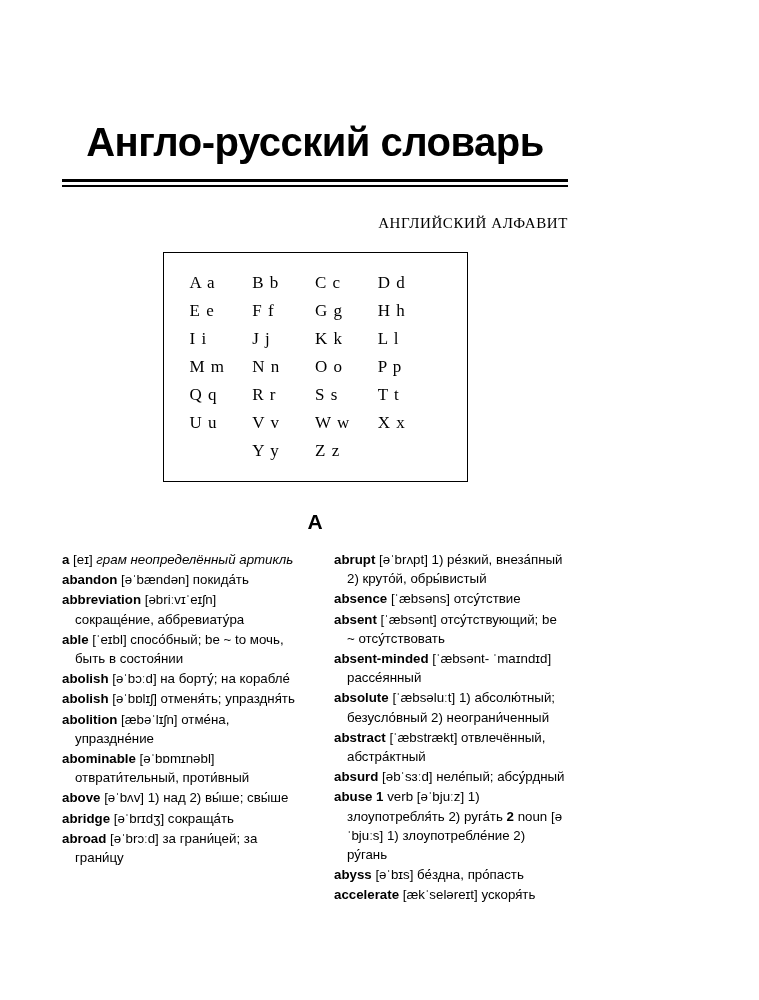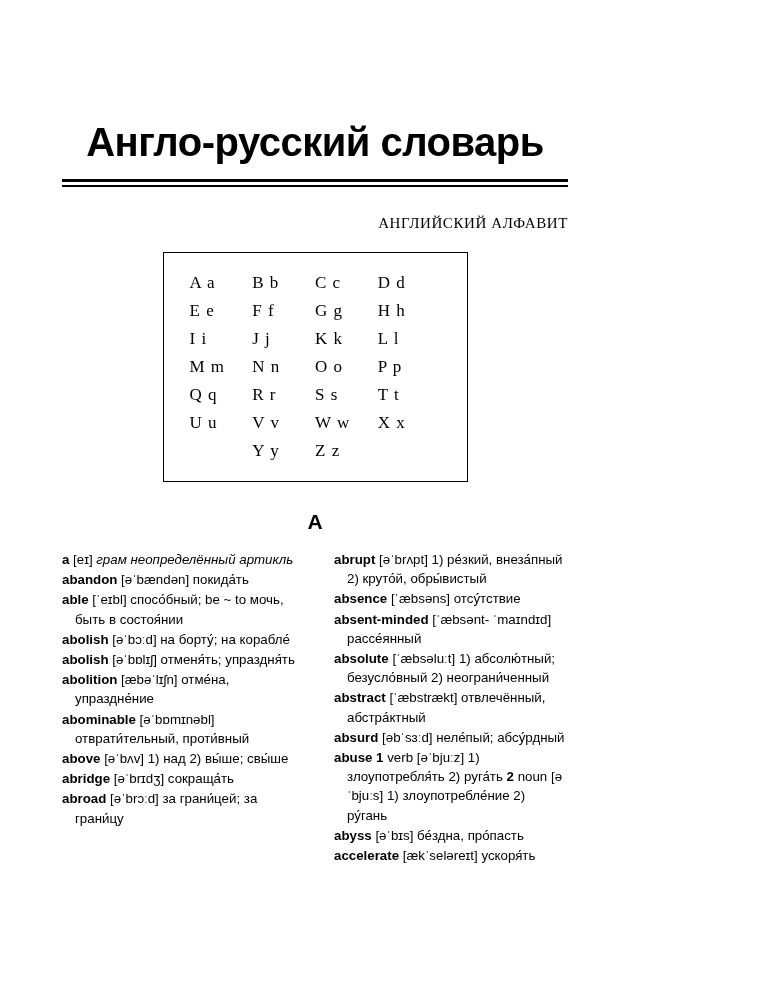--- a/index.html
+++ b/index.html
@@ -148,32 +148,34 @@
       <div class="alpha-cell empty"></div>
     </div>
   </div>
 
   <div class="section-letter">A</div>
 
   <div class="columns">
     <div class="column">
         <div class="entry"><b>a</b> [eɪ] <i>грам неопределённый артикль</i></div>
         <div class="entry"><b>abandon</b> [əˈbændən] покида́ть</div>
+        <div class="entry"><b>abbreviation</b> [əbriːvɪˈeɪʃn] сокраще́ние, аббревиату́ра</div>
         <div class="entry"><b>able</b> [ˈeɪbl] спосо́бный; be ~ to мочь, быть в состоя́нии</div>
         <div class="entry"><b>abolish</b> [əˈbɔːd] на борту́; на корабле́</div>
         <div class="entry"><b>abolish</b> [əˈbɒlɪʃ] отменя́ть; упраздня́ть</div>
         <div class="entry"><b>abolition</b> [æbəˈlɪʃn] отме́на, упраздне́ние</div>
         <div class="entry"><b>abominable</b> [əˈbɒmɪnəbl] отврати́тельный, проти́вный</div>
         <div class="entry"><b>above</b> [əˈbʌv] 1) над 2) вы́ше; свы́ше</div>
         <div class="entry"><b>abridge</b> [əˈbrɪdʒ] сокраща́ть</div>
         <div class="entry"><b>abroad</b> [əˈbrɔːd] за грани́цей; за грани́цу</div>
       </div>
     <div class="column">
         <div class="entry"><b>abrupt</b> [əˈbrʌpt] 1) ре́зкий, внеза́пный 2) круто́й, обры́вистый</div>
         <div class="entry"><b>absence</b> [ˈæbsəns] отсу́тствие</div>
+        <div class="entry"><b>absent</b> [ˈæbsənt] отсу́тствующий; be ~ отсу́тствовать</div>
         <div class="entry"><b>absent-minded</b> [ˈæbsənt- ˈmaɪndɪd] рассе́янный</div>
         <div class="entry"><b>absolute</b> [ˈæbsəluːt] 1) абсолю́тный; безусло́вный 2) неограни́ченный</div>
         <div class="entry"><b>abstract</b> [ˈæbstrækt] отвлечённый, абстра́ктный</div>
         <div class="entry"><b>absurd</b> [əbˈsɜːd] неле́пый; абсу́рдный</div>
         <div class="entry"><b>abuse 1</b> verb [əˈbjuːz] 1) злоупотребля́ть 2) руга́ть <b>2</b> noun [əˈbjuːs] 1) злоупотребле́ние 2) ру́гань</div>
         <div class="entry"><b>abyss</b> [əˈbɪs] бе́здна, про́пасть</div>
         <div class="entry"><b>accelerate</b> [ækˈseləreɪt] ускоря́ть</div>
       </div>
   </div>
 

